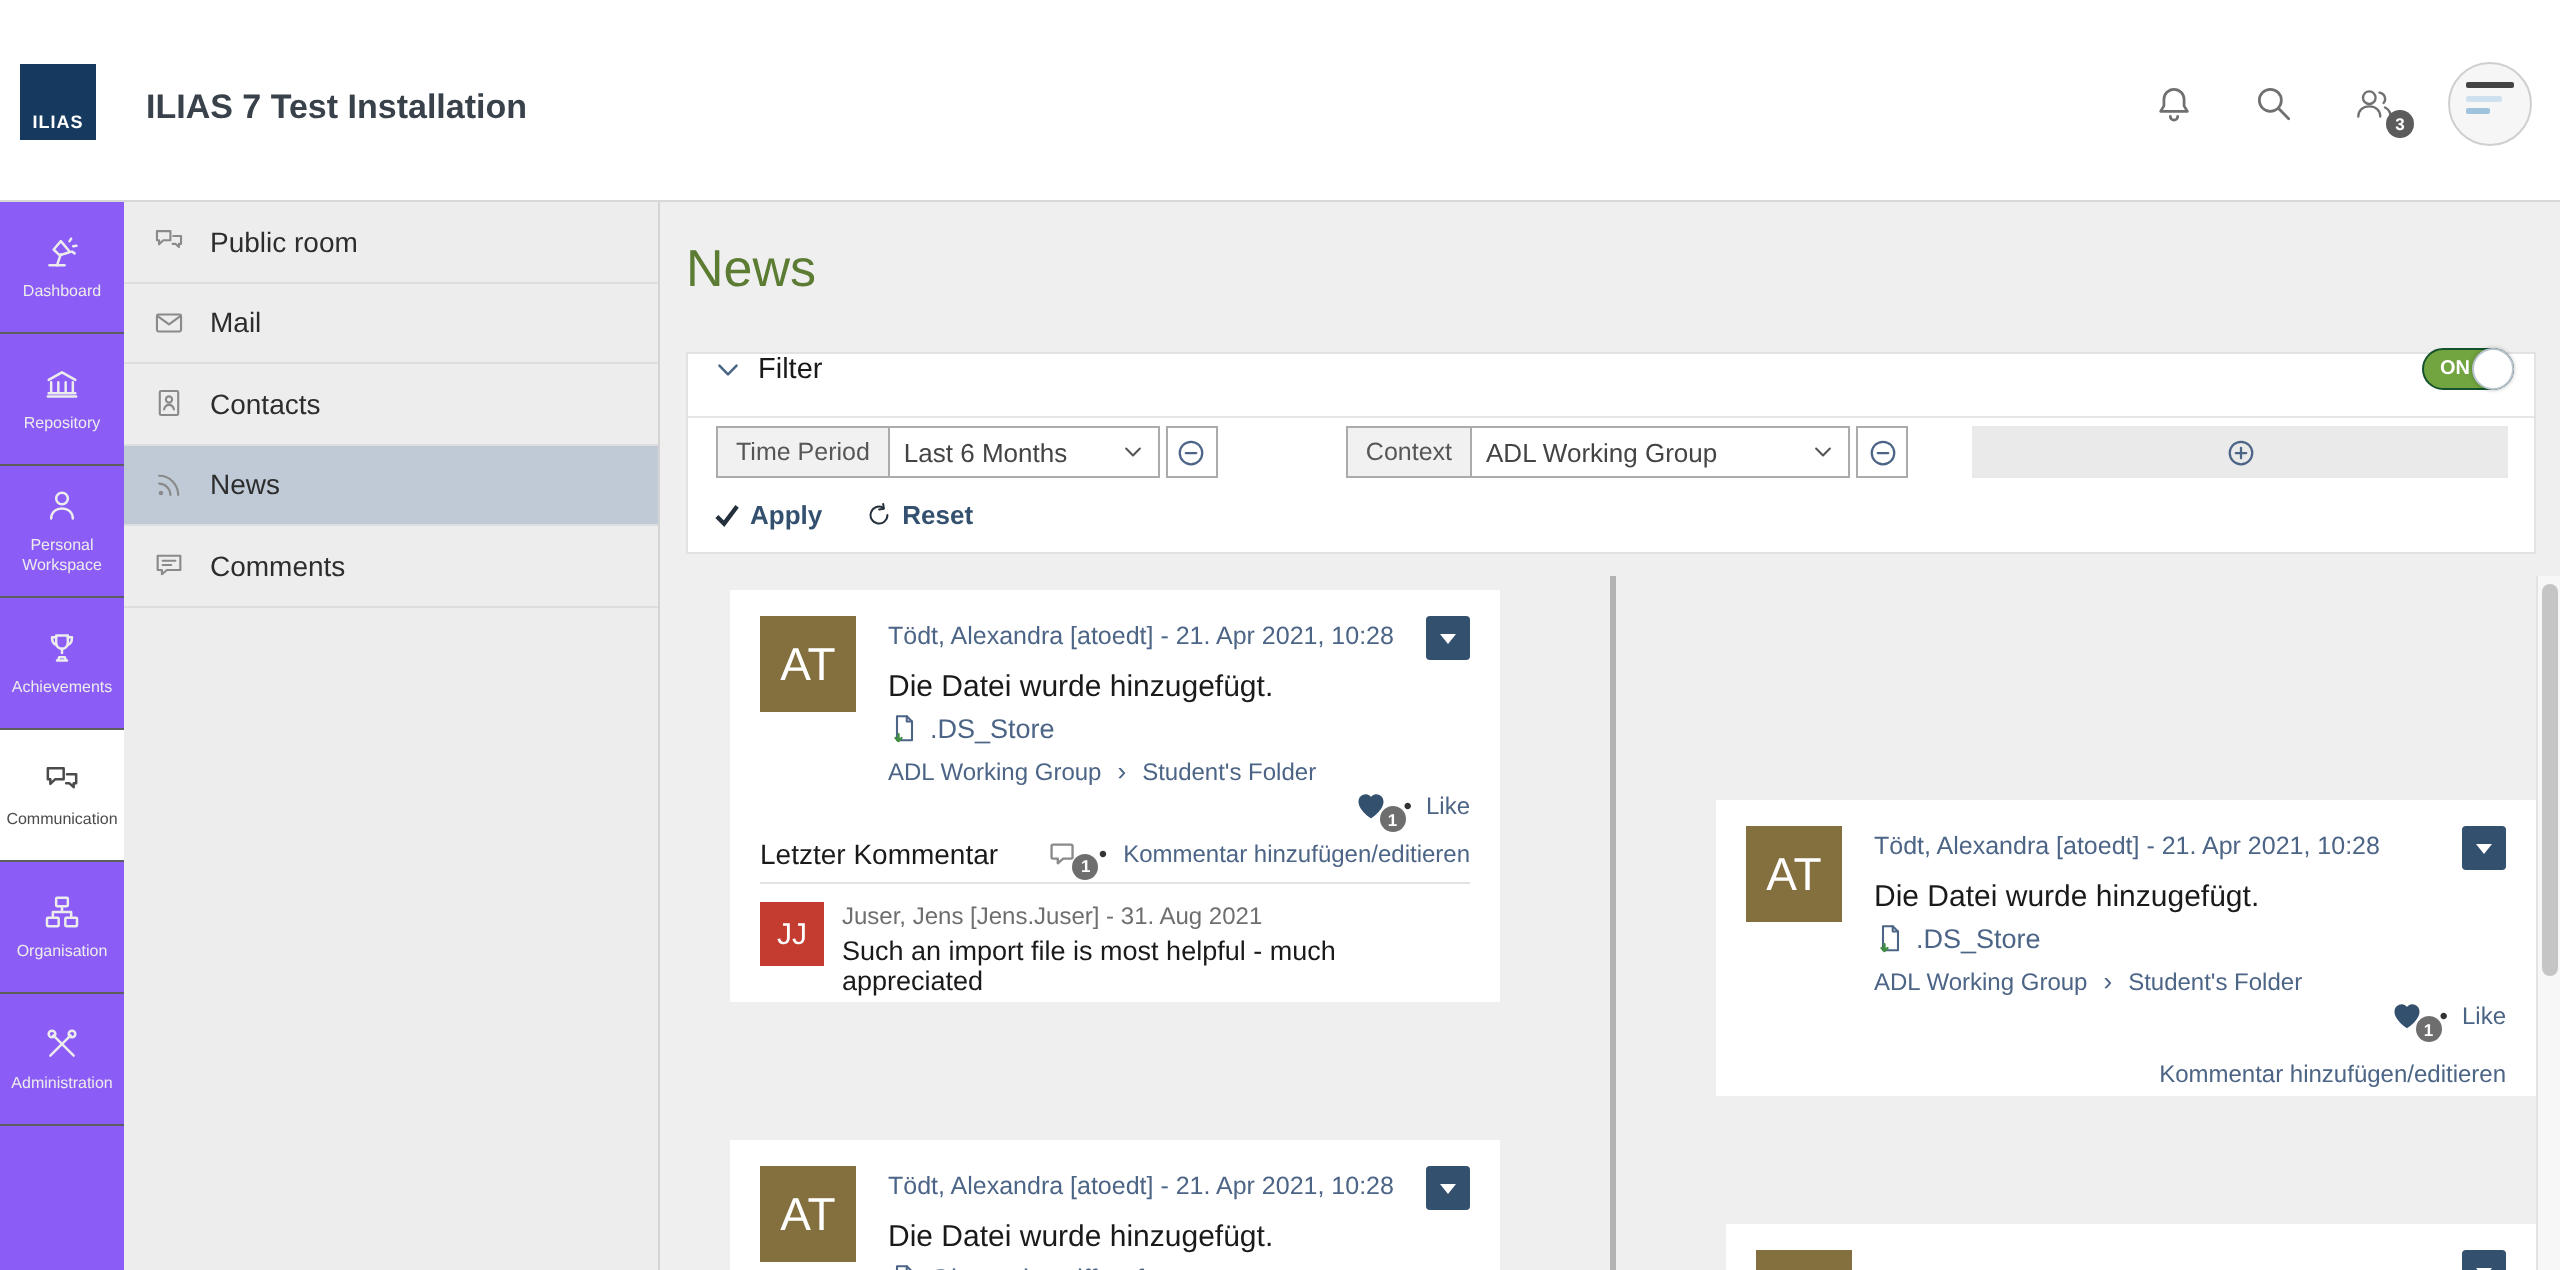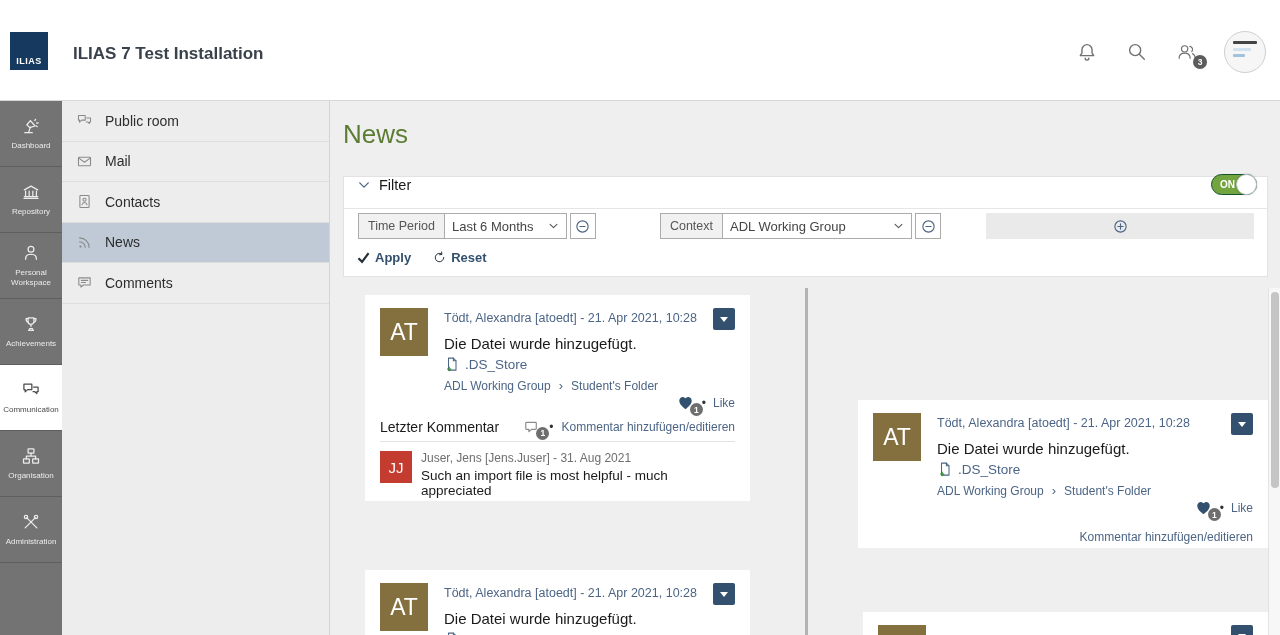--- a/index.html
+++ b/index.html
@@ -16,21 +16,21 @@
   .tool-btn { position:relative; background:none; border:none; color:#707070; cursor:pointer; width:26px; height:26px; display:flex; align-items:center; justify-content:center; }
   .tool-btn svg { width:22px; height:22px; }
   .hbadge { position:absolute; right:-7px; bottom:-4px; width:14px; height:14px; border-radius:50%; background:#5c5c5c; color:#fff; font-size:8.5px; font-weight:bold; display:flex; align-items:center; justify-content:center; }
   .avatar-btn { width:42px; height:42px; border-radius:50%; border:1px solid #cfcfcf; background:#f6f6f6; position:relative; overflow:hidden; cursor:pointer; }
   .av-line { position:absolute; left:8px; right:8px; height:3px; border-radius:1px; }
   .av-line.l1 { top:9px; background:#444; }
   .av-line.l2 { top:16px; background:#cfe0ee; right:14px; }
   .av-line.l3 { top:22px; background:#9fc3dd; right:20px; }
 
   
-  .mainbar { position:absolute; left:0; top:101px; width:62px; height:534px; background:#737373; }
+  .mainbar { position:absolute; left:0; top:101px; width:62px; height:534px; background:#8b5cf6; }
   .mb-item { height:66px; display:flex; flex-direction:column; align-items:center; justify-content:center; gap:5px; border-bottom:1px solid #5e5e5e; color:#ececec; cursor:pointer; }
   .mb-item.active { background:#fff; color:#4b4b4b; }
   .mb-icon { width:20px; height:20px; }
   .mb-label { font-size:8px; text-align:center; line-height:1.2; max-width:56px; }
 
   
   .slate { position:absolute; left:62px; top:101px; width:268px; height:534px; background:#ededed; border-right:1px solid #d4d4d4; }
   .sl-item { height:40.5px; display:flex; align-items:center; gap:12px; padding:0 14px; border-bottom:1px solid #ddd; color:#2d2d2d; font-size:14px; cursor:pointer; }
   .sl-item svg { width:17px; height:17px; color:#8a8a8a; flex:none; }
   .sl-item.active { background:#bfcad6; }
@@ -47,21 +47,21 @@
   .toggle-text { color:#fff; font-size:10px; font-weight:bold; margin-left:8px; }
   .toggle-knob { position:absolute; right:-1px; top:-1px; width:21px; height:21px; border-radius:50%; background:#fff; border:1px solid #b9c4cf; box-shadow:0 0 2px rgba(0,0,0,.25); }
 
   .f-inputs { position:relative; height:34px; padding:4px 14px; display:flex; align-items:flex-start; }
   .f-group { display:flex; align-items:stretch; height:26px; }
   .f-group.ctx { margin-left:64px; }
   .f-label { display:flex; align-items:center; padding:0 9px; font-size:12.5px; color:#565656; background:#f1f1f1; border:1px solid #ababab; border-right:none; white-space:nowrap; }
   .f-select { display:flex; align-items:center; justify-content:space-between; border:1px solid #ababab; background:#fff; padding:0 7px; cursor:pointer; }
   .f-select .f-value { font-size:13px; color:#444; white-space:nowrap; }
   .sel-caret { width:11px; height:10px; color:#555; margin-left:8px; flex:none; }
-  .sel-tp { width:123px; }
+  .sel-tp { width:136px; }
   .sel-ctx { width:190px; }
   .f-rm { margin-left:3px; width:26px; height:26px; background:#fff; border:1px solid #ababab; display:flex; align-items:center; justify-content:center; cursor:pointer; color:#4c6586; }
   .f-rm svg { width:15px; height:15px; }
   .f-add { position:absolute; left:642px; top:4px; width:268px; height:26px; background:#eaeaea; border:none; display:flex; align-items:center; justify-content:center; color:#4c6586; cursor:pointer; }
   .f-add svg { width:15px; height:15px; }
 
   .f-actions { display:flex; align-items:center; gap:22px; padding:7px 13px 11px; }
   .f-apply, .f-reset { display:flex; align-items:center; gap:5px; text-decoration:none; color:#33516e; font-size:13px; font-weight:600; cursor:pointer; }
   .f-apply svg, .f-reset svg { width:13px; height:13px; color:#232f3a; }
 

